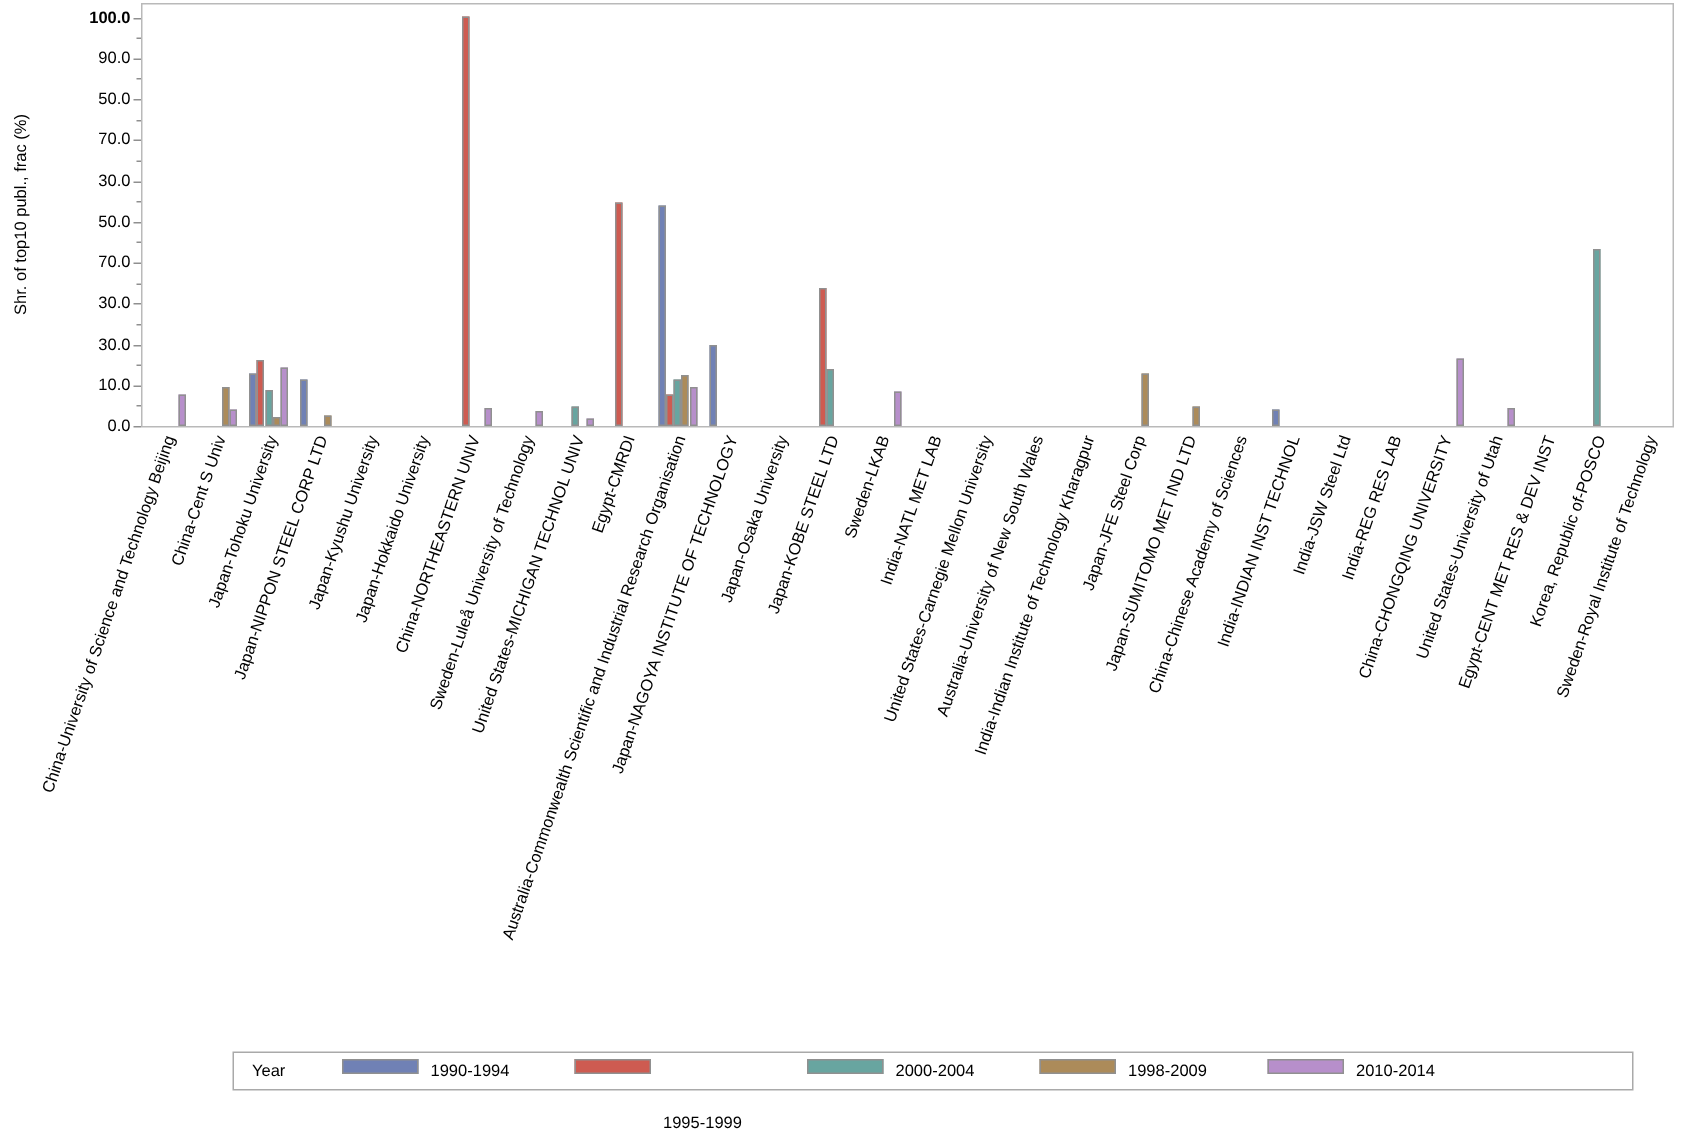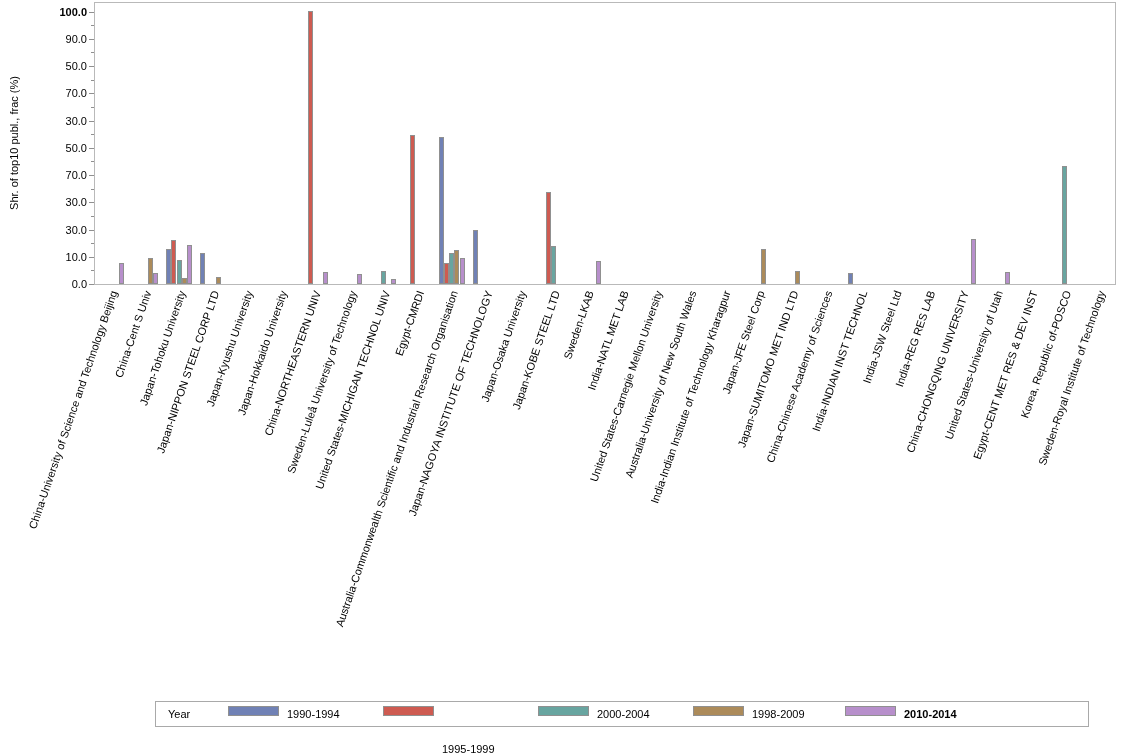--- a/index.html
+++ b/index.html
@@ -132,15 +132,15 @@
     <span id="legend-title">Year</span>
   <span class="legend-swatch" style="left: 72px; background: rgb(112, 129, 181); border-color: rgb(144, 144, 144);"></span>
       <span class="legend-label" style="left: 131px;">1990-1994</span>
       <span class="legend-swatch" style="left: 227px; background: rgb(206, 91, 81); border-color: rgb(144, 144, 144);"></span>
       <span class="legend-label" style="left: 286px; margin-top: 35px;">1995-1999</span>
       <span class="legend-swatch" style="left: 382px; background: rgb(104, 165, 160); border-color: rgb(144, 144, 144);"></span>
       <span class="legend-label" style="left: 441px;">2000-2004</span>
       <span class="legend-swatch" style="left: 537px; background: rgb(172, 139, 90); border-color: rgb(144, 144, 144);"></span>
       <span class="legend-label" style="left: 596px;">1998-2009</span>
       <span class="legend-swatch" style="left: 689px; background: rgb(183, 143, 203); border-color: rgb(144, 144, 144);"></span>
-      <span class="legend-label" style="left: 748px; font-weight: bold;">2010-2014</span>
+      <span class="legend-label" style="left: 748px;">2010-2014</span>
     </div>
 </div>
 
 </body></html>

